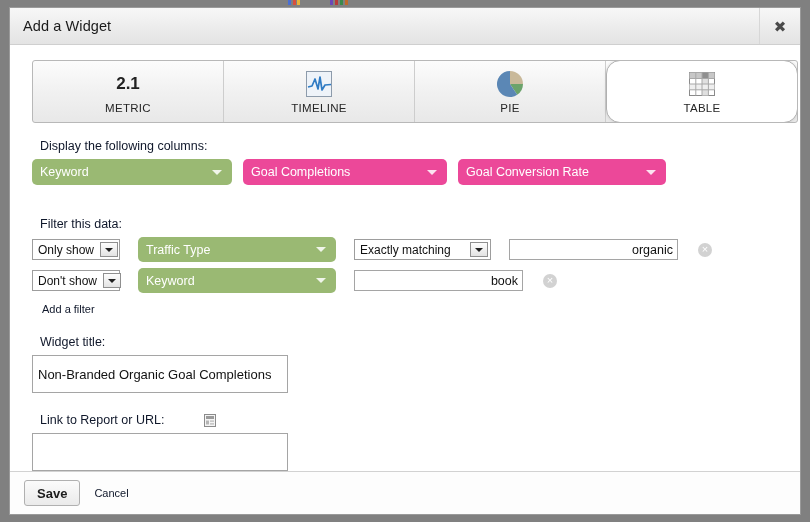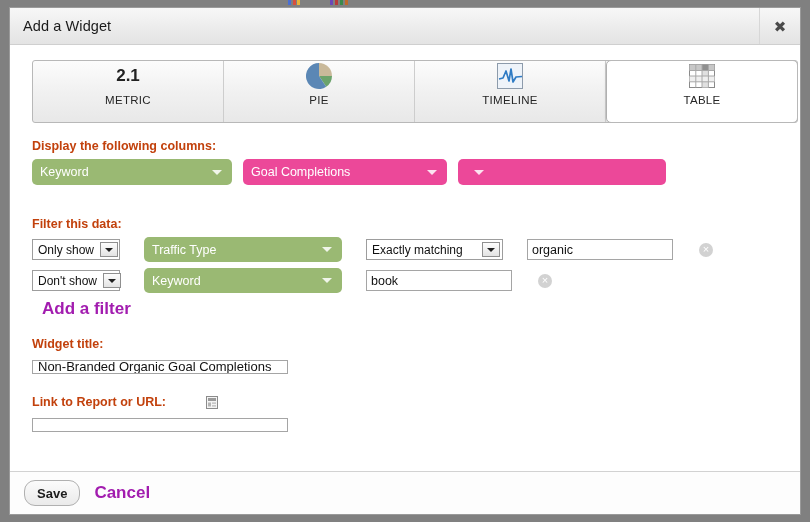--- a/index.html
+++ b/index.html
@@ -67,47 +67,47 @@
     border-radius: 3px;
     height: 63px;
     width: 766px;
     box-sizing: border-box;
     background: linear-gradient(to bottom,#fcfcfc 0%, #f1f1f1 50%, #e8e8e8 100%);
     overflow: hidden;
   }
   .type-tab {
     flex: 1 1 0;
     display: flex; flex-direction: column;
-    align-items: center; justify-content: flex-start;
+    align-items: center; justify-content: center;
     border-right: 1px solid #cdcdcd;
     cursor: pointer;
     position: relative;
     box-sizing: border-box;
     gap: 3px;
   }
   .type-tab:last-child { border-right: none; }
   .type-tab.selected {
     background: #ffffff;
     border: 1px solid #b0b0b0;
-    border-radius: 5px;
+    border-radius: 14px;
     margin: -1px -1px -1px 0;
     box-shadow: 0 0 3px rgba(0,0,0,.12);
     z-index: 2;
   }
   .type-tab .tab-label {
     font-size: 11.5px; color: #262626; letter-spacing: .3px;
   }
   .tab-metric-num { font-size: 17px; font-weight: bold; color: #222; line-height: 1; padding-bottom:2px;}
 
   .icon-box { height: 30px; display:flex; align-items:center; justify-content:center; }
 
   
   .sec-label {
-    font-size: 12.5px; font-weight: bold; color: #c2410c;
-    margin: 16px 0 6px 0;
+    font-size: 12.5px; font-weight: normal; color: #0f172a;
+    margin: 16px 0 6px 8px;
   }
 
   
   .pill-row { display: flex; gap: 11px; }
   .pill {
     height: 26px; border-radius: 5px;
     display: flex; align-items: center;
     padding: 0 8px;
     color: #ffffff; font-size: 12.5px;
     cursor: pointer;
@@ -151,72 +151,73 @@
     width: 0; height: 0; display:block;
     border-left: 4px solid transparent;
     border-right: 4px solid transparent;
     border-top: 4px solid #202020;
   }
 
   .rows-line { display: flex; align-items: center; gap: 7px; margin-top: 2px;}
   .rows-line .lbl { font-size: 12.5px; font-weight: bold; color: #1a1a1a; }
 
   
-  .filter-row { display: flex; align-items: center; gap: 24px; margin-bottom: 6px; }
+  .filter-row { display: flex; align-items: center; gap: 18px; margin-bottom: 6px; }
   .sel.fixed-show { width: 88px; }
   .sel.fixed-match { width: 137px; }
   .sel.fixed-match .sel-text{ flex:1 1 auto; }
   .sel.fixed-show .sel-text{ flex:1 1 auto; }
   .pill.filter-dim { width: 198px; height: 25px; }
   .txtin {
-    height: 21px; width: 146px;
+    height: 21px; width: 169px;
     border: 1px solid #a5a5a5;
     box-sizing: border-box;
     font-size: 12.5px; color: #111;
     padding: 0 4px;
     background: #fff;
     font-family: "Liberation Sans", sans-serif;
+    text-align: right;
   }
   .remove-btn {
     width: 14px; height: 14px; border-radius: 50%;
     background: #d2d2d2;
     display: flex; align-items: center; justify-content: center;
     color: #ffffff; font-size: 11px; line-height: 1;
     cursor: pointer; margin-left: 2px;
     font-family: "Liberation Sans", sans-serif;
   }
   .link {
-    color: #a21caf; font-size: 17px; cursor: pointer; text-decoration: none; font-weight: bold;
+    color: #0f172a; font-size: 11px; cursor: pointer; text-decoration: none;
   }
   .add-filter { margin-left: 10px; display:inline-block; }
 
   
   .bigtxt {
-    width: 256px; height: 14px;
+    width: 256px; height: 38px;
     border: 1px solid #a5a5a5;
     box-sizing: border-box;
     font-size: 13px; color: #111;
     padding: 0 5px;
     background: #fff;
     font-family: "Liberation Sans", sans-serif;
   }
   .label-inline { display: flex; align-items: center; gap: 6px; }
 
   
   .footer {
     flex: 0 0 42px; height: 42px;
     border-top: 1px solid #d2d2d2;
     background: #fdfdfd;
     display: flex; align-items: center;
     padding-left: 14px; gap: 14px;
   }
   .btn {
     height: 26px; min-width: 54px;
     border: 1px solid #b0b0b0;
-    border-radius: 11px;
+    border-radius: 3px;
     background: linear-gradient(to bottom,#fbfbfb,#eaeaea);
     font-size: 13px; font-weight: bold; color: #1d1d1d;
     display: flex; align-items: center; justify-content: center;
     cursor: pointer; padding: 0 12px;
     box-sizing: border-box;
   }
   .spacer-16 { height: 16px; }
 </style>
 </head>
 <body>
@@ -249,37 +250,37 @@
 
         <div class="type-tab">
           <div class="icon-box">
             <span class="tab-metric-num">2.1</span>
           </div>
           <div class="tab-label">METRIC</div>
         </div>
 
         <div class="type-tab">
           <div class="icon-box">
+            <svg width="30" height="28" viewBox="0 0 30 28">
+              <rect x="2.5" y="1.5" width="25" height="25" fill="#eef3f9" stroke="#8d9bab"></rect>
+              <polyline points="4,17 8,16 11,9 14,19 16,7 18,20 21,15 27,14.5" fill="none" stroke="#2f7bc4" stroke-width="1.7" stroke-linejoin="round"></polyline>
+            </svg>
+          </div>
+          <div class="tab-label">TIMELINE</div>
+        </div>
+
+        <div class="type-tab">
+          <div class="icon-box">
             <svg width="30" height="30" viewBox="0 0 30 30">
               <path d="M15,15 L15,2 A13,13 0 0,1 28,15 Z" fill="#c9b99a"></path>
               <path d="M15,15 L28,15 A13,13 0 0,1 22.2,25.8 Z" fill="#6ba36b"></path>
               <path d="M15,15 L22.2,25.8 A13,13 0 1,1 15,2 Z" fill="#5b87b5"></path>
             </svg>
           </div>
           <div class="tab-label">PIE</div>
-        </div>
-
-        <div class="type-tab">
-          <div class="icon-box">
-            <svg width="30" height="28" viewBox="0 0 30 28">
-              <rect x="2.5" y="1.5" width="25" height="25" fill="#eef3f9" stroke="#8d9bab"></rect>
-              <polyline points="4,17 8,16 11,9 14,19 16,7 18,20 21,15 27,14.5" fill="none" stroke="#2f7bc4" stroke-width="1.7" stroke-linejoin="round"></polyline>
-            </svg>
-          </div>
-          <div class="tab-label">TIMELINE</div>
         </div>
 
         <div class="type-tab selected">
           <div class="icon-box">
             <svg width="28" height="26" viewBox="0 0 28 26">
               <rect x="1.5" y="1.5" width="25" height="23" fill="#ffffff" stroke="#8a8a8a"></rect>
               <rect x="1.5" y="1.5" width="25" height="6" fill="#c7c7c7"></rect>
               <rect x="14" y="1.5" width="6.5" height="6" fill="#8f8f8f"></rect>
               <rect x="14" y="7.5" width="6.5" height="17" fill="#e0e0e0"></rect>
               <rect x="1.5" y="13" width="25" height="5.8" fill="#efefef"></rect>
@@ -302,20 +303,21 @@
       <div class="pill-row">
         <div class="pill dim" style="width:200px;">
           <span class="pill-text">Keyword</span>
           <span class="caret"></span>
         </div>
         <div class="pill met" style="width:204px;">
           <span class="pill-text">Goal Completions</span>
           <span class="caret"></span>
         </div>
         <div class="pill met" style="width:208px;">
+          <span class="pill-text">Goal Conversion Rate</span>
           <span class="caret"></span>
         </div>
       </div>
 
       
       <div class="spacer-16"></div>
 
       
       <div class="sec-label">Filter this data:</div>
 

